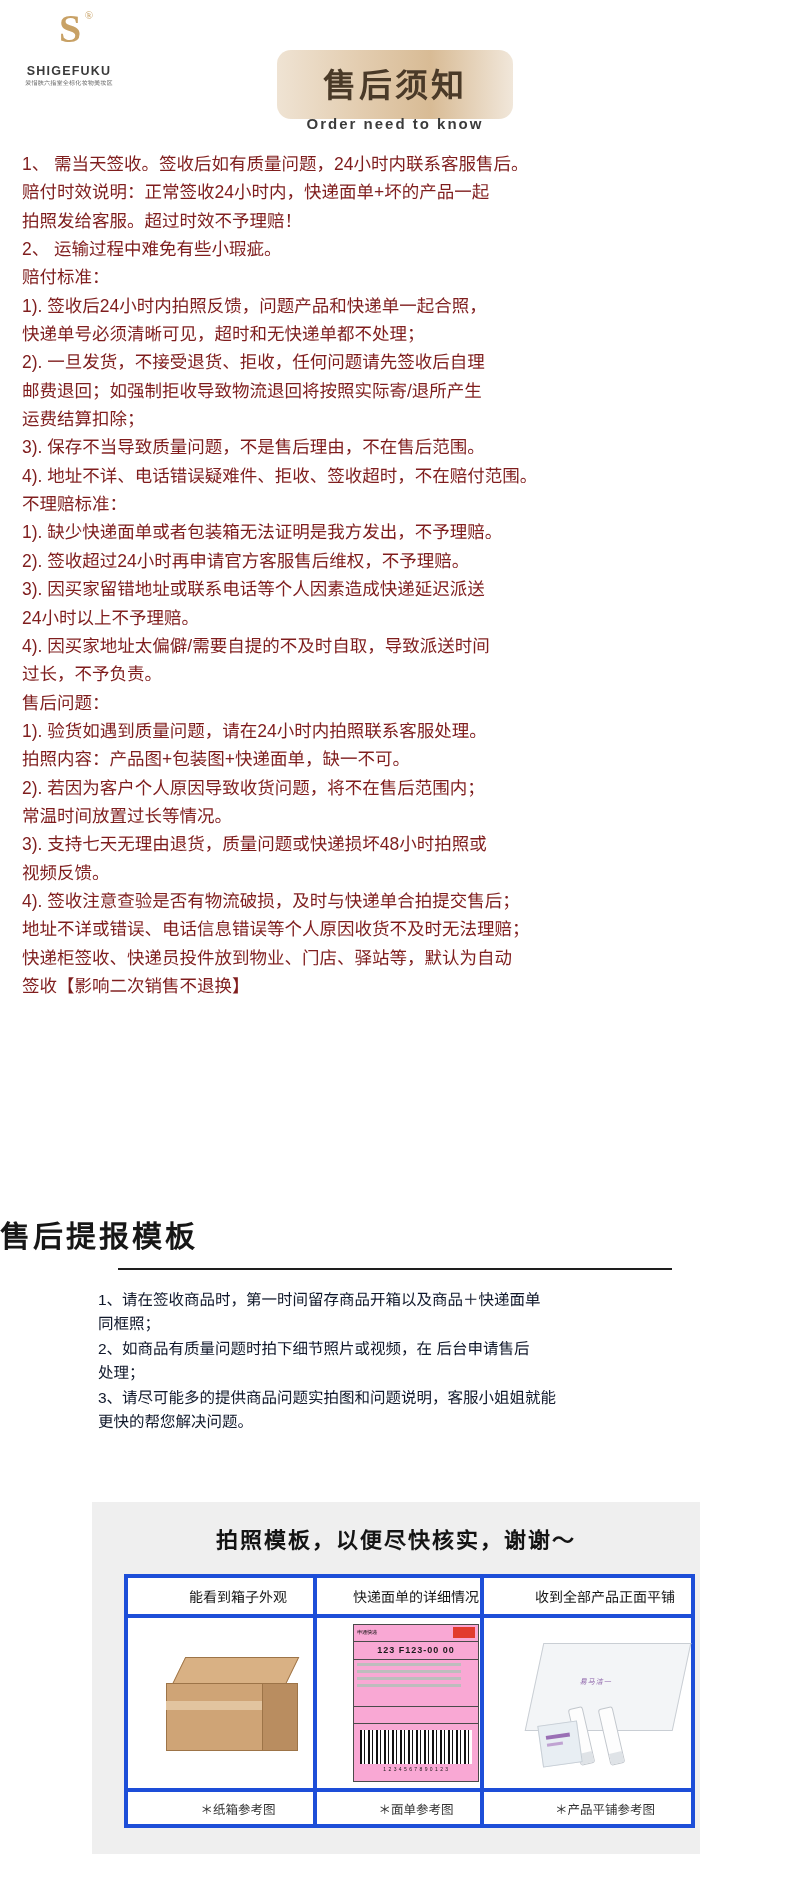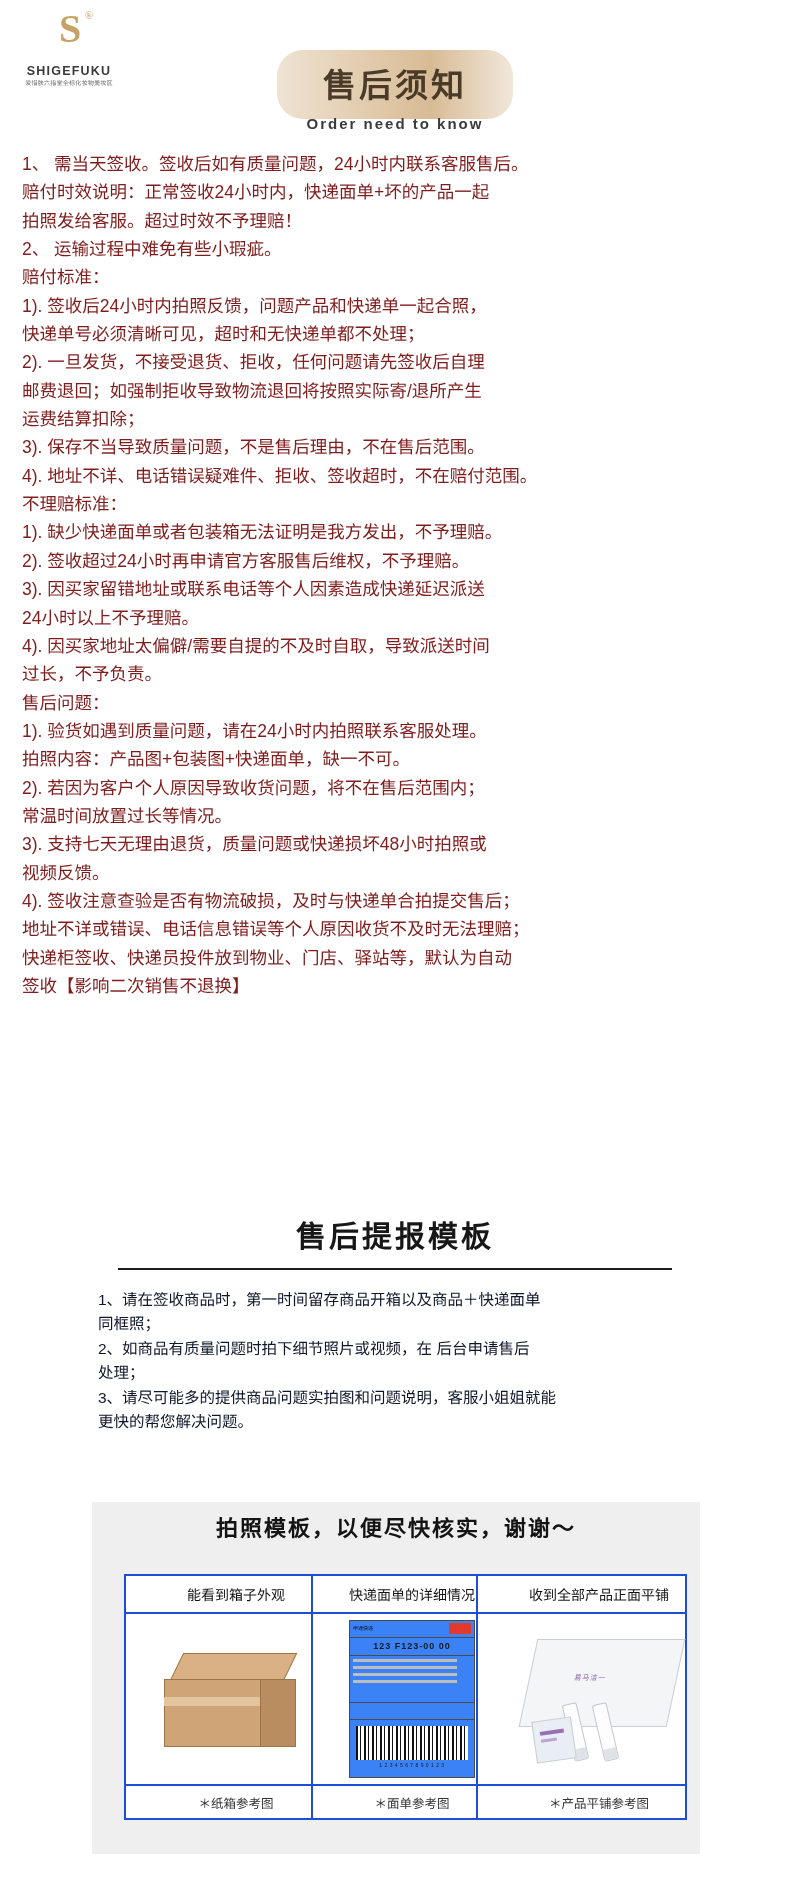--- a/index.html
+++ b/index.html
@@ -58,21 +58,21 @@
 
   
   .title-wrap{
     position:absolute;
     left:0; right:0; top:50px;
     text-align:center;
   }
   .title-pill{
     display:inline-block;
     padding:9px 46px 12px;
-    border-radius:26px;
+    border-radius:14px;
     background:linear-gradient(90deg,#efe3d3 0%,#e3cdb0 35%,#d8bb95 65%,#f1e7da 100%);
     color:#4a3a28;
     font-size:33px;
     font-weight:bold;
     letter-spacing:3px;
     font-family:"Liberation Serif","DejaVu Serif",serif;
   }
   .title-en{
     text-align:center;
     font-size:15px;
@@ -93,21 +93,20 @@
   }
   .content p{margin:0;}
   .lvl0{margin-left:0;}
   .lvl1{margin-left:34px;}
 
   
   .tpl-title{
     position:absolute;
     left:0;right:0;
     top:1212px;
-    text-align:center;
     font-size:30px;
     font-weight:bold;
     letter-spacing:3px;
     color:#171717;
     font-family:"Liberation Serif","DejaVu Serif",serif;
   }
   .tpl-rule{
     position:absolute;
     left:118px; right:118px;
     top:1268px;
@@ -128,36 +127,36 @@
   .card{
     position:absolute;
     left:92px;
     top:1502px;
     width:608px;
     height:352px;
     background:#efefef;
   }
   .card-title{
     text-align:center;
-    padding-top:8px;
+    padding-top:20px;
     font-size:22px;
     font-weight:bold;
     letter-spacing:2px;
     color:#141414;
   }
   .grid{
     position:absolute;
     left:32px; top:72px;
     width:544px;
     border:1px solid #3a3a3a;
     border-collapse:collapse;
     background:#fff;
   }
   .grid td{
-    border:2px solid #1d4ed8;
+    border:4px solid #1d4ed8;
     text-align:center;
     vertical-align:middle;
     padding-left:36px;
   }
   .grid .hd{
     height:34px;
     font-size:14px;
     color:#141414;
     background:#fff;
   }
@@ -186,21 +185,21 @@
     position:absolute;left:98px;top:40px;width:34px;height:66px;
     background:#b98d60;border:1px solid #9d7448;
   }
   .boximg .tape{
     position:absolute;left:2px;top:58px;width:96px;height:9px;
     background:#e2c49f;
   }
 
   
   .bill{
-    width:124px;height:156px;margin:4px auto;background:#3b82f6;
+    width:124px;height:156px;margin:4px auto;background:#f9a8d4;
     border:1px solid #4a4a4a;position:relative;font-size:4px;text-align:left;
   }
   .bill .b-hd{height:16px;border-bottom:1px solid #4a4a4a;position:relative;}
   .bill .b-hd .co{position:absolute;left:3px;top:3px;font-size:5px;color:#111;}
   .bill .b-hd .sq{position:absolute;right:3px;top:2px;width:22px;height:11px;background:#e23b2e;}
   .bill .bignum{
     height:18px;border-bottom:1px solid #4a4a4a;text-align:center;
     font-size:9px;font-weight:bold;letter-spacing:1px;padding-top:3px;box-sizing:border-box;
   }
   .bill .rows{height:40px;border-bottom:1px solid #4a4a4a;padding:3px;}

